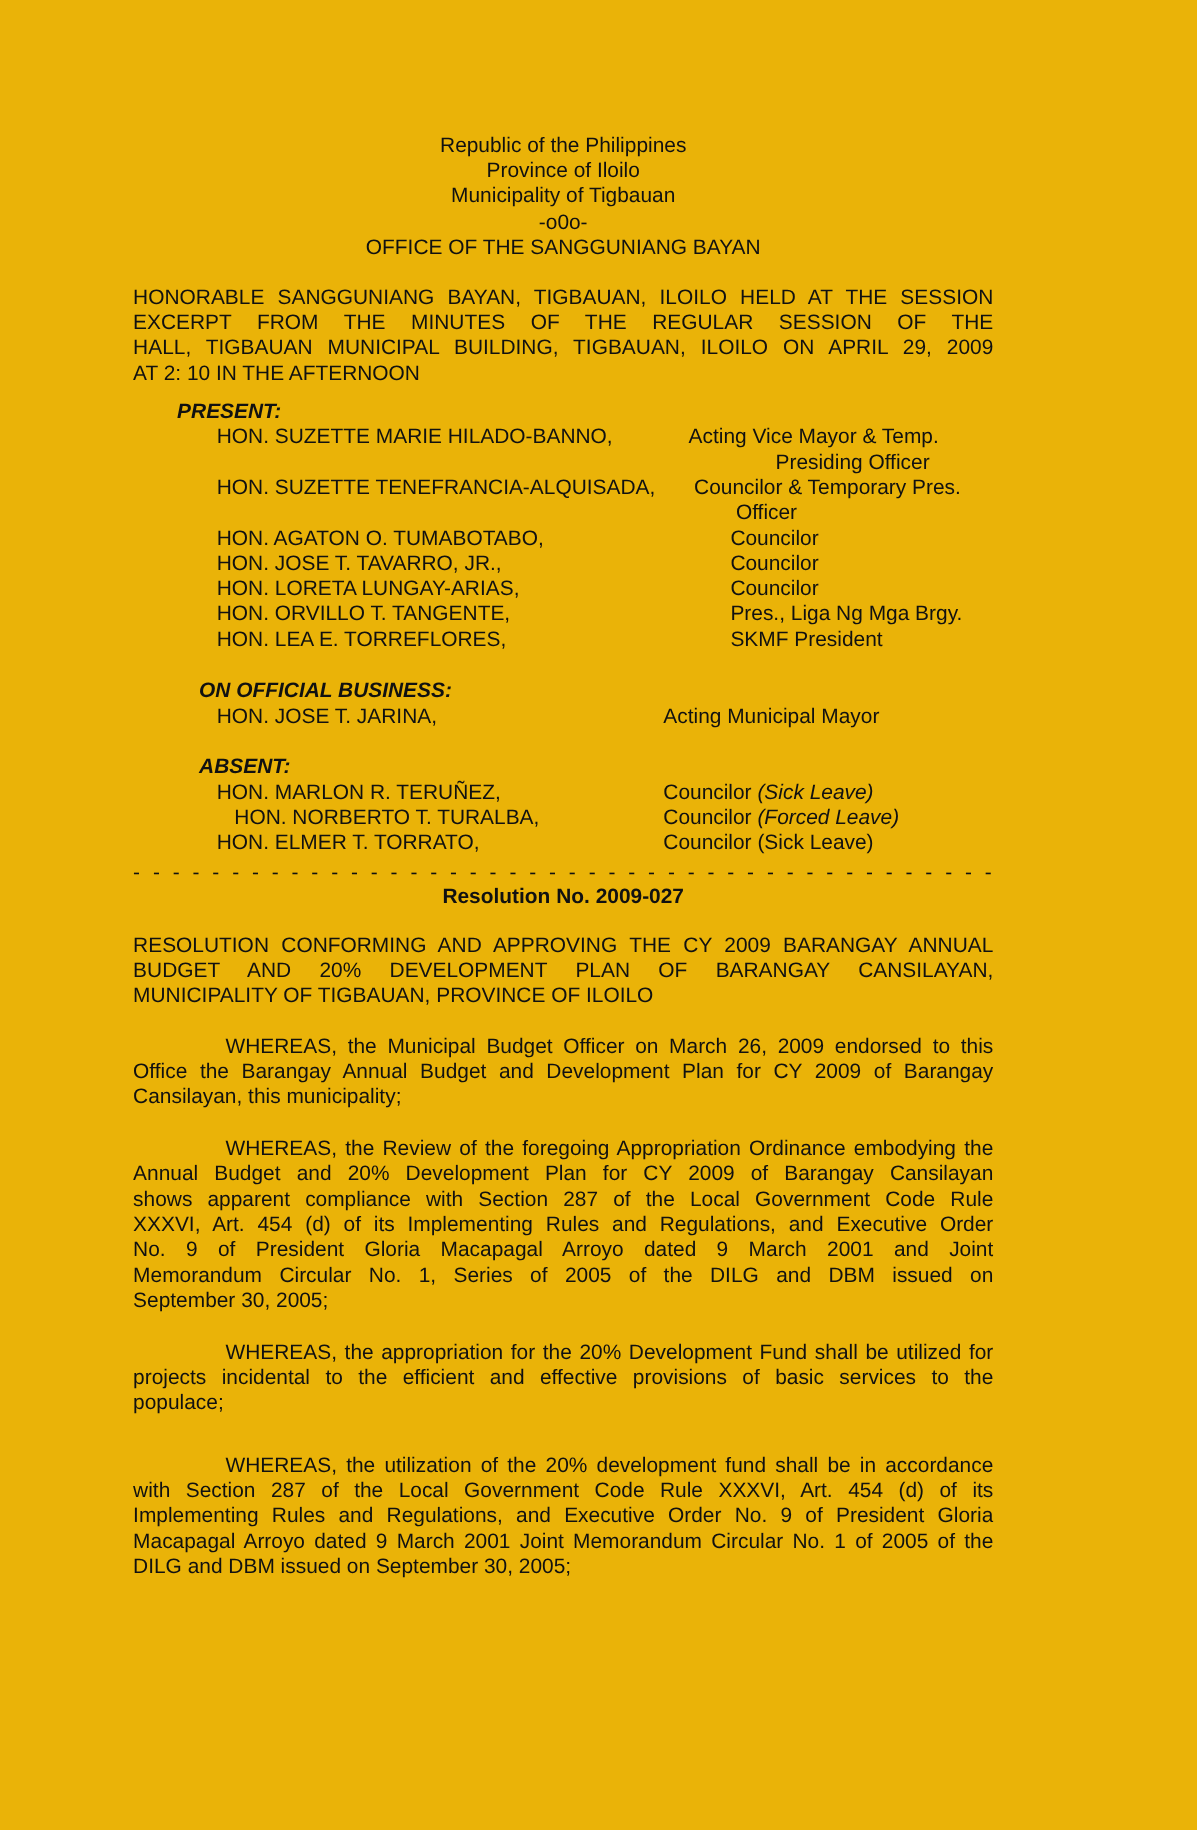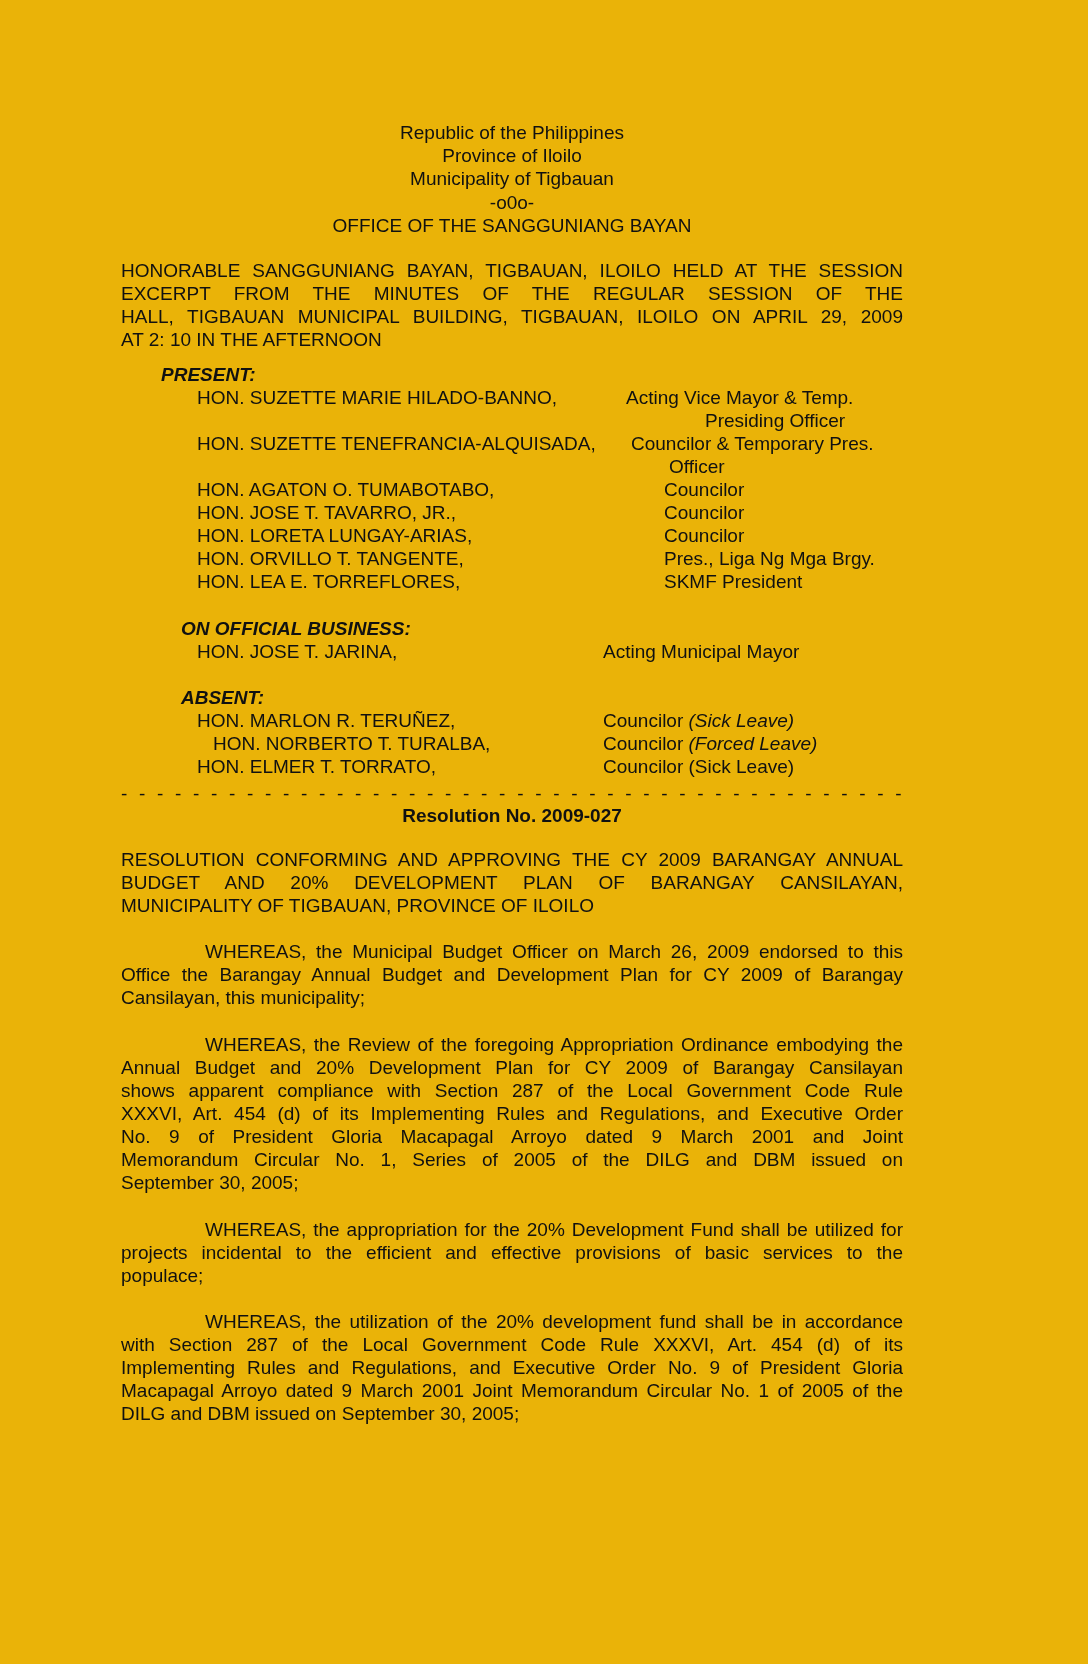--- a/index.html
+++ b/index.html
@@ -117,20 +117,20 @@
     <span class="line-left">September 30, 2005;</span>
   </div>
 
   <div class="block" style="top:1218px;">
     <span class="line-just" style="padding-left: 84px; height: 23px; overflow: hidden;">WHEREAS, the appropriation for the 20% Development Fund shall be utilized for</span>
     <span class="line-just" style="height: 23px; overflow: hidden;">projects incidental to the efficient and effective provisions of basic services to the</span>
     <span class="line-left">populace;</span>
   </div>
 
   <div class="block" style="top:1310px;">
-    <span class="line-just" style="padding-left: 84px; height: 23px; overflow: hidden;">WHEREAS, the utilization of the 20% development fund shall be in accordance</span>
+    <span class="line-just" style="padding-left: 84px; height: 23px; overflow: hidden; margin-top: 11px;">WHEREAS, the utilization of the 20% development fund shall be in accordance</span>
     <span class="line-just" style="height: 23px; overflow: hidden;">with Section 287 of the Local Government Code Rule XXXVI, Art. 454 (d) of its</span>
     <span class="line-just" style="height: 23px; overflow: hidden;">Implementing Rules and Regulations, and Executive Order No. 9 of President Gloria</span>
     <span class="line-just" style="height: 23px; overflow: hidden;">Macapagal Arroyo dated 9 March 2001 Joint Memorandum Circular No. 1 of 2005 of the</span>
     <span class="line-left">DILG and DBM issued on September 30, 2005;</span>
   </div>
 
 </div>
 
 </body></html>

